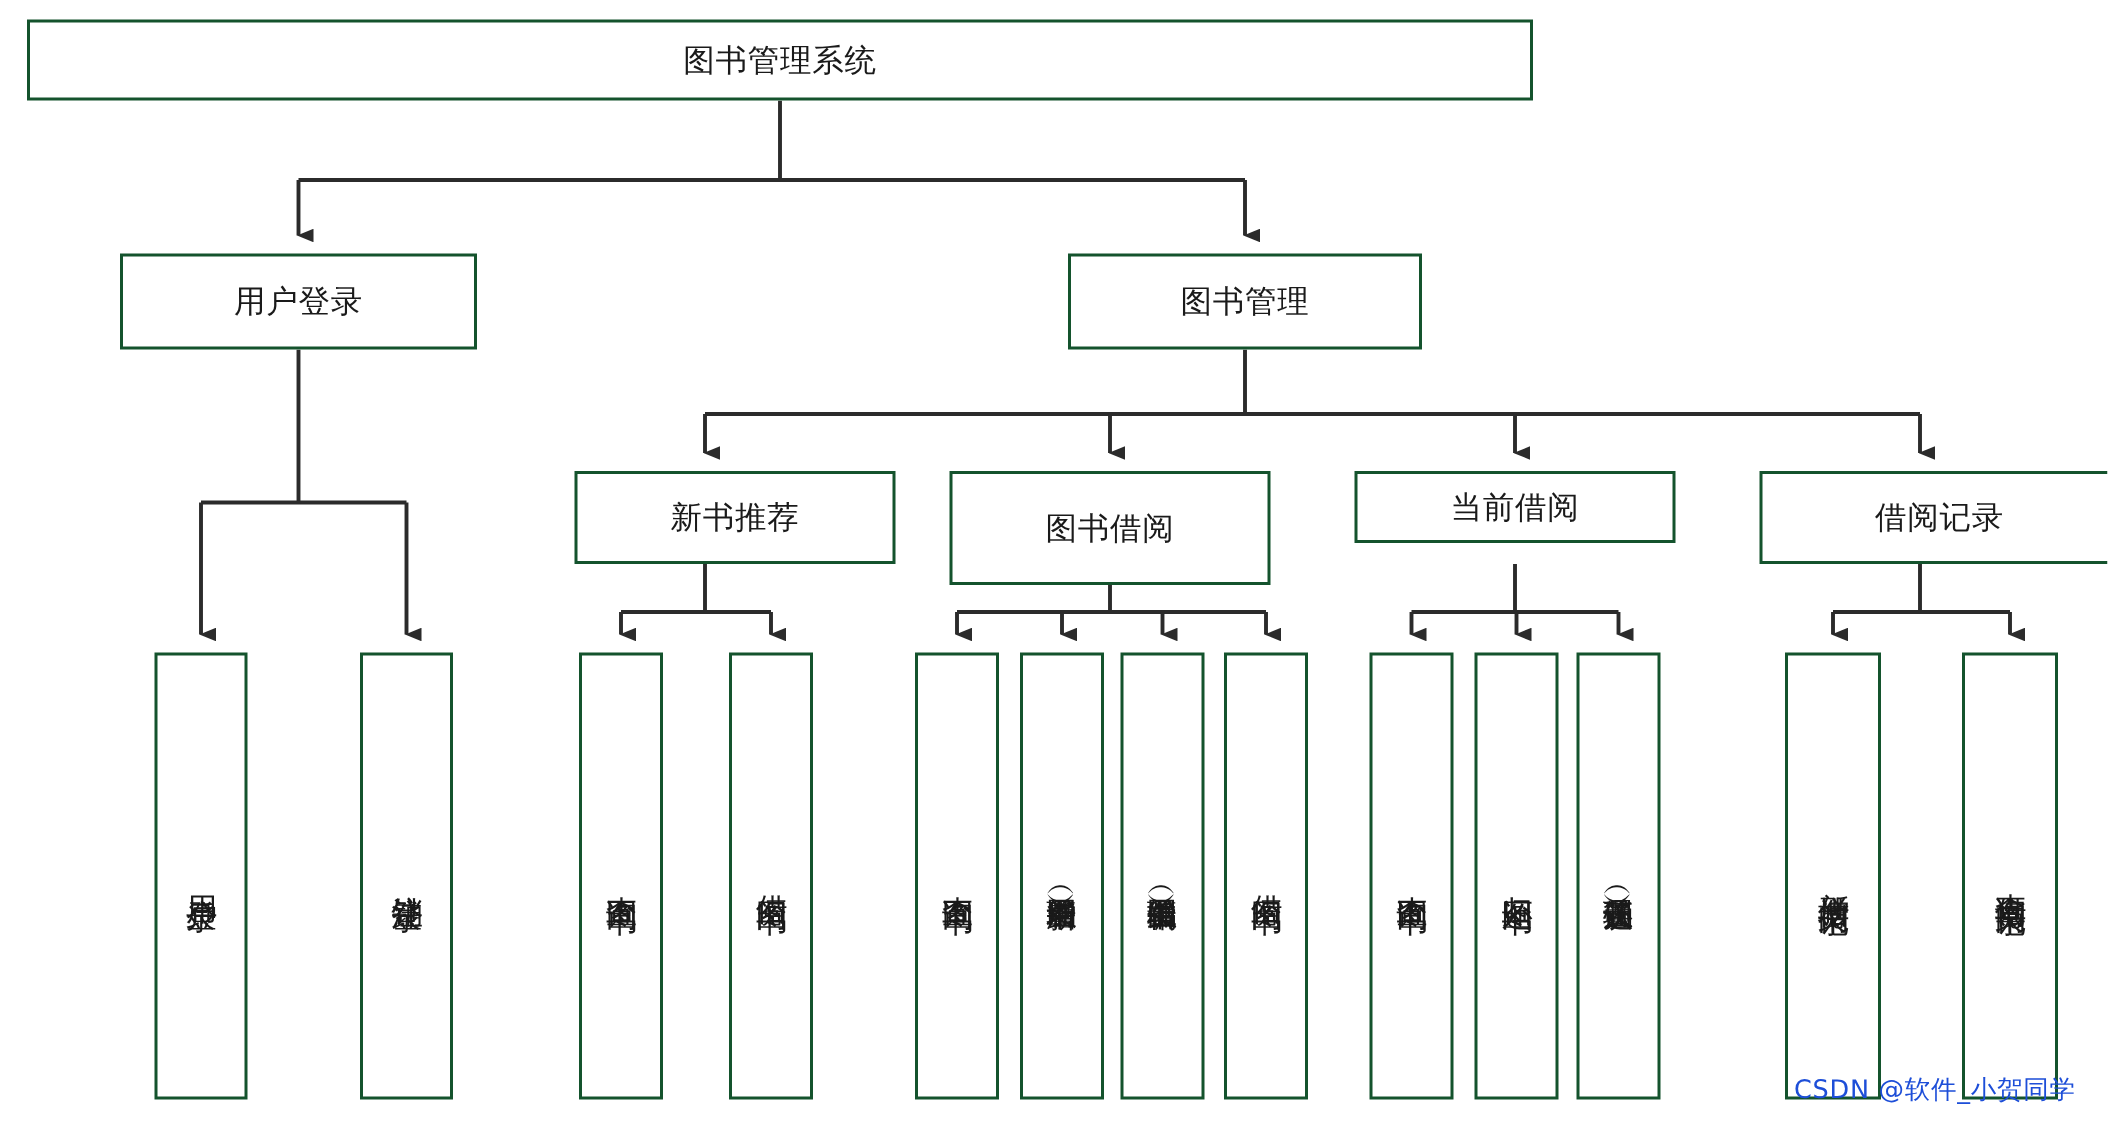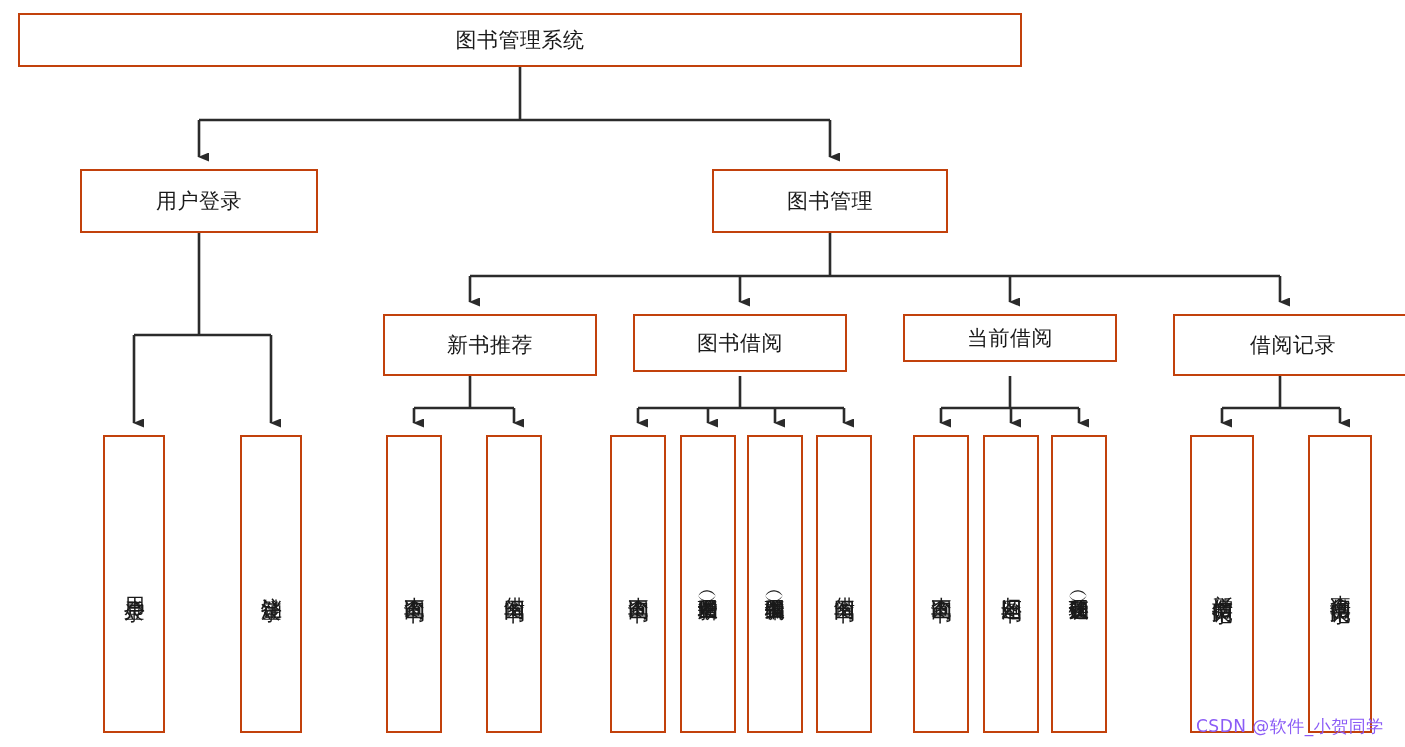--- a/index.html
+++ b/index.html
@@ -24,21 +24,21 @@
     left: 0;
     top: 0;
     width: 1405px;
     height: 747px;
     pointer-events: none;
   }
   .node {
     position: absolute;
     box-sizing: border-box;
     background: #ffffff;
-    border: 2px solid #c2410c;
+    border: 2px solid #14532d;
     display: flex;
     align-items: center;
     justify-content: center;
   }
   .node-label {
     font-size: 21px;
     line-height: 1.15;
     letter-spacing: 0.5px;
     white-space: nowrap;
     color: #1a1a1a;
@@ -57,21 +57,21 @@
     white-space: nowrap;
   }
   .node.leaf.tight .node-label {
     letter-spacing: 0px;
     line-height: 1.12;
     font-size: 20px;
   }
   .watermark {
     position: absolute;
     font-size: 17px;
-    color: #8b5cf6;
+    color: #1d4ed8;
     white-space: nowrap;
     letter-spacing: 0.5px;
     font-family: "DejaVu Sans", "Liberation Sans", sans-serif;
   }
 </style>
 </head>
 <body>
 
 <div id="canvas">
 
@@ -128,21 +128,21 @@
       </div>
       <div class="node branch" style="left: 712px; top: 169px; width: 236px; height: 64px;">
         <span class="node-label">图书管理</span>
       </div>
     </div>
 
   <div id="level3-container">
       <div class="node branch" style="left: 363px; top: 314px; width: 214px; height: 62px; margin-left: 20px;">
         <span class="node-label">新书推荐</span>
       </div>
-      <div class="node branch" style="left: 633px; top: 314px; width: 214px; height: 58px; text-align: center;">
+      <div class="node branch" style="left: 633px; top: 314px; width: 214px; height: 76px; text-align: center;">
         <span class="node-label">图书借阅</span>
       </div>
       <div class="node branch" style="left: 903px; top: 314px; width: 214px; height: 48px;">
         <span class="node-label">当前借阅</span>
       </div>
       <div class="node branch" style="left: 1173px; top: 314px; width: 240px; height: 62px;">
         <span class="node-label">借阅记录</span>
       </div>
     </div>
 

